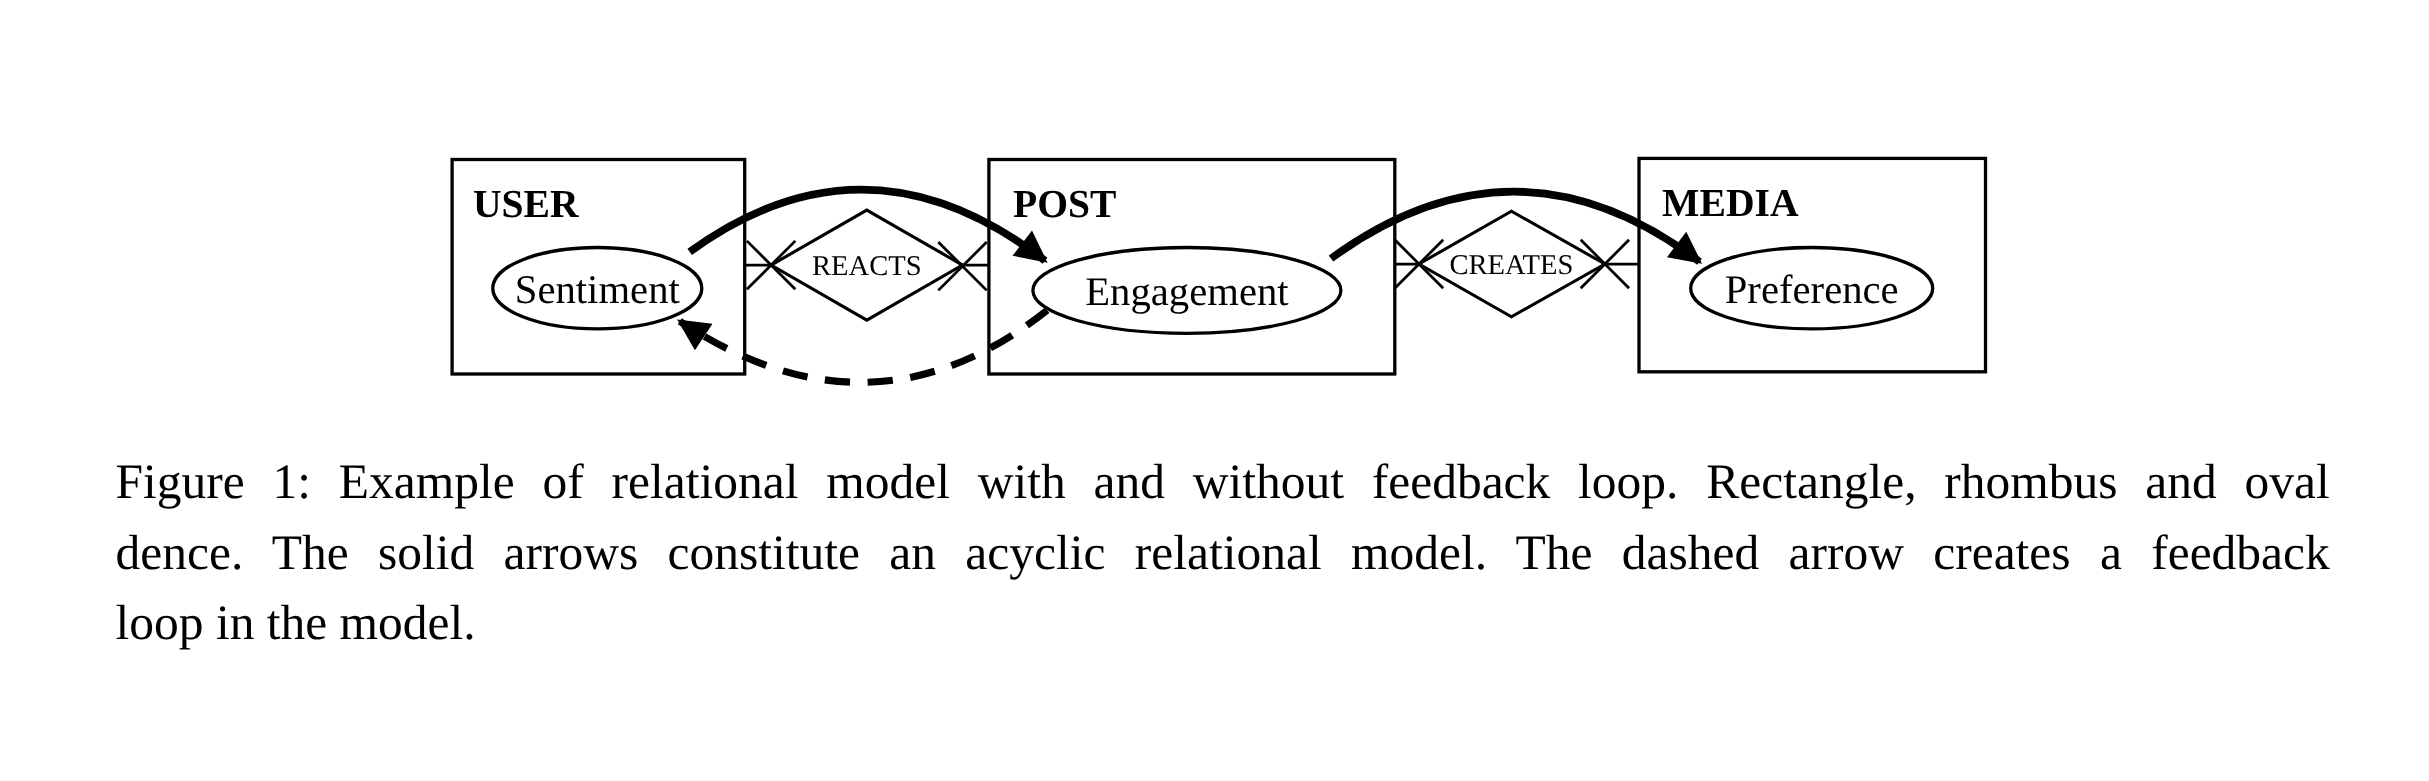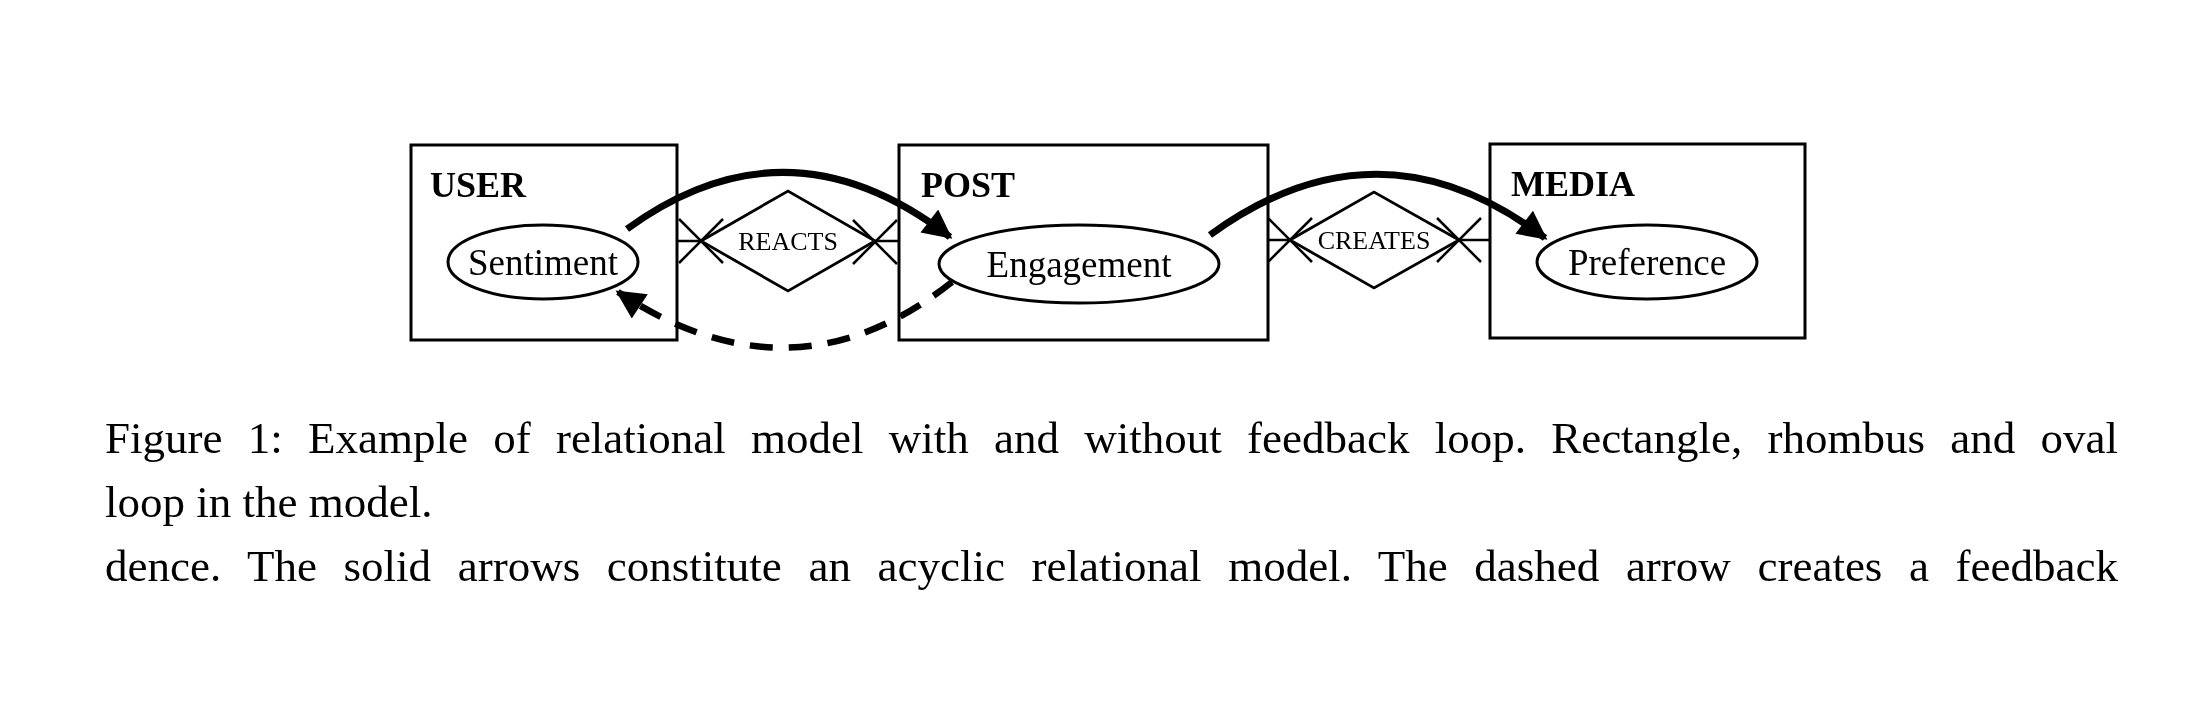--- a/index.html
+++ b/index.html
@@ -130,17 +130,17 @@
       <text class="rel-name" x="1374" y="249">CREATES</text>
     </g>
 
     <path class="dep-arrow" d="M 627 229 Q 788 112 950 237" marker-end="url(#ah)"></path>
     <path class="dep-arrow" d="M 1210 235 Q 1379 112 1545 238" marker-end="url(#ah)"></path>
     <path class="dep-arrow dashed" d="M 952 282 Q 793 408 618 292" marker-end="url(#ah)"></path>
   </svg>
 
   <div class="caption">
     <div class="cap-line jl">Figure 1: Example of relational model with and without feedback loop. Rectangle, rhombus and oval</div>
+    <div class="cap-line jl">dence. The solid arrows constitute an acyclic relational model. The dashed arrow creates a feedback</div>
     <div class="cap-line">loop in the model.</div>
-    <div class="cap-line jl">dence. The solid arrows constitute an acyclic relational model. The dashed arrow creates a feedback</div>
   </div>
 
 </div>
 
 </body></html>

